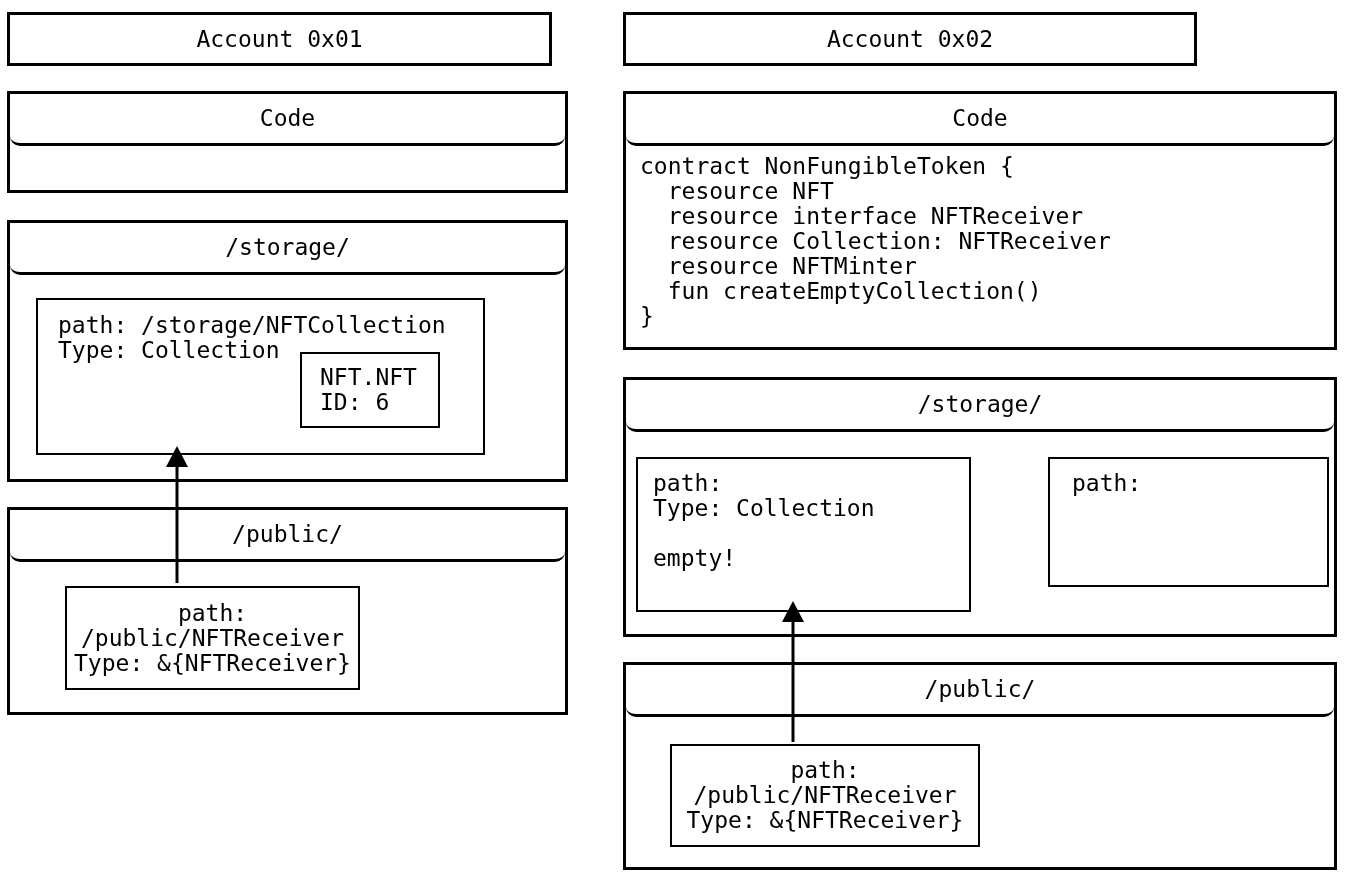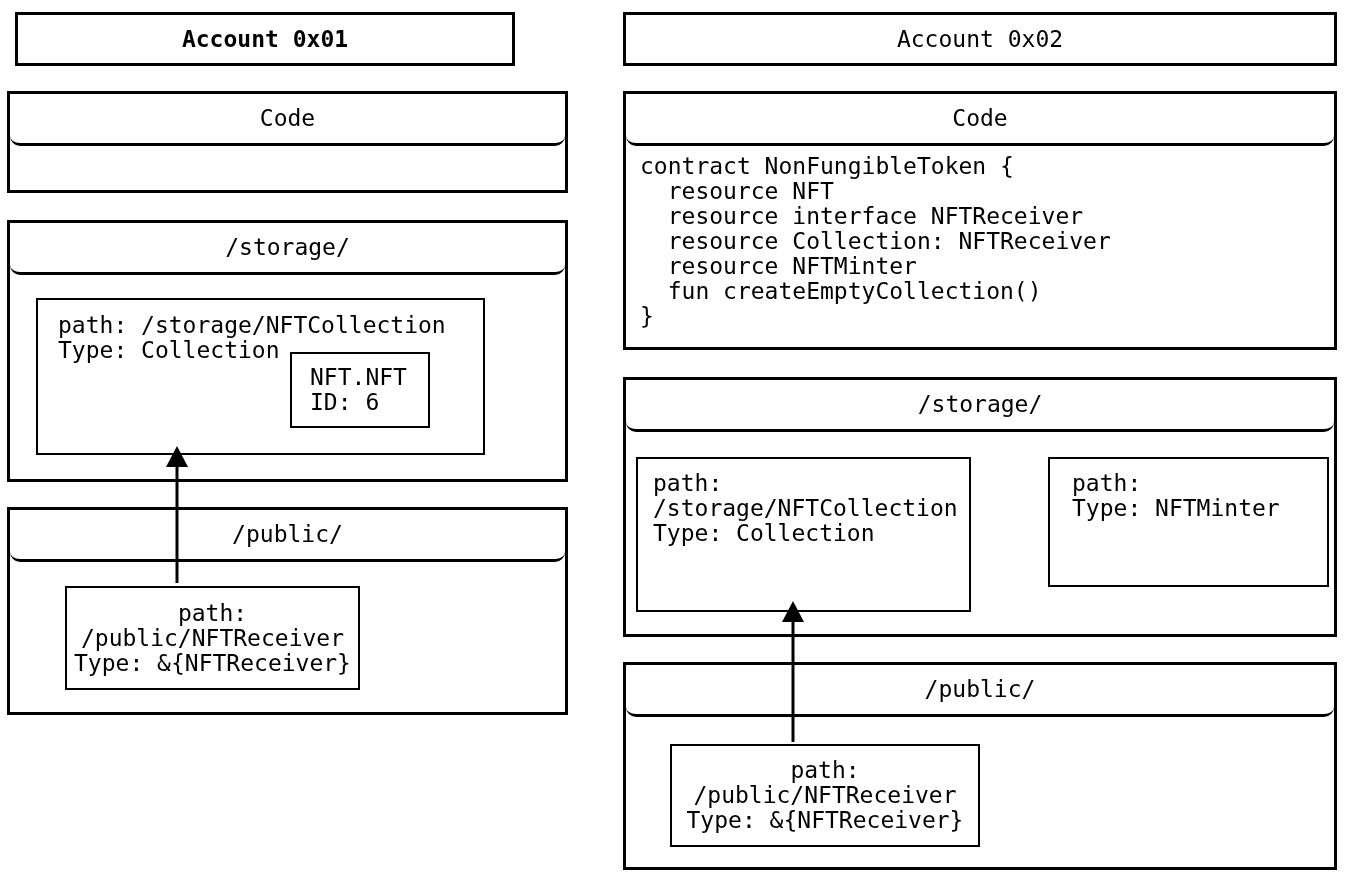--- a/index.html
+++ b/index.html
@@ -68,61 +68,61 @@
     top: 0; left: 0;
     width: 1346px; height: 886px;
     pointer-events: none;
   }
 </style>
 </head>
 <body>
 
 <div class="canvas">
 
-  <div class="box titlebox" style="left:15px; top:12px; width:500px; height:54px;font-weight:bold;">
+  <div class="box titlebox" style="left:7px; top:12px; width:545px; height:54px;">
     <span>Account 0x01</span>
   </div>
 
   <div class="box" style="left:7px; top:91px; width:561px; height:102px;">
     <div class="section-header">
       <span>Code</span>
     </div>
     <div class="section-body" style="height:44px;"></div>
   </div>
 
   <div class="box" style="left:7px; top:220px; width:561px; height:262px;">
     <div class="section-header">
       <span>/storage/</span>
     </div>
     <div class="section-body" style="height:204px;">
       <div class="inner-box lines-left" style="left:26px; top:23px; width:449px; height:157px; padding:13px 0 0 20px;">
         <div class="line">path: /storage/NFTCollection</div>
         <div class="line">Type: Collection</div>
-        <div class="inner-box left-flex" style="left:252px; top:52px; width:140px; height:76px; padding-left:18px;">
+        <div class="inner-box left-flex" style="left:262px; top:52px; width:140px; height:76px; padding-left:18px;">
           <div class="line">NFT.NFT</div>
           <div class="line">ID: 6</div>
         </div>
       </div>
     </div>
   </div>
 
   <div class="box" style="left:7px; top:507px; width:561px; height:208px;">
     <div class="section-header">
       <span>/public/</span>
     </div>
     <div class="section-body" style="height:150px;">
       <div class="inner-box center-flex" style="left:55px; top:24px; width:295px; height:104px;">
         <div class="line">path:</div>
         <div class="line">/public/NFTReceiver</div>
         <div class="line">Type: &amp;{NFTReceiver}</div>
       </div>
     </div>
   </div>
 
-  <div class="box titlebox" style="left:623px; top:12px; width:714px; height:54px;">
+  <div class="box titlebox" style="left:623px; top:12px; width:574px; height:54px;">
     <span>Account 0x02</span>
   </div>
 
   <div class="box" style="left:623px; top:91px; width:714px; height:259px;">
     <div class="section-header">
       <span>Code</span>
     </div>
     <div class="section-body" style="height:250px;">
       <pre class="code">contract NonFungibleToken {
   resource NFT
@@ -134,27 +134,26 @@
     </div>
   </div>
 
   <div class="box" style="left:623px; top:377px; width:714px; height:260px;">
     <div class="section-header">
       <span>/storage/</span>
     </div>
     <div class="section-body" style="height:202px;">
       <div class="inner-box lines-left" style="left:10px; top:25px; width:335px; height:155px; padding:12px 0 0 15px;">
         <div class="line">path:</div>
-        <div class="line">/storage/NFTCollection</div>
         <div class="line">Type: Collection</div>
         <div class="line"></div>
+        <div class="line">empty!</div>
       </div>
       <div class="inner-box lines-left" style="left:422px; top:25px; width:281px; height:130px; padding:12px 0 0 22px;">
         <div class="line">path:</div>
-        <div class="line">Type: NFTMinter</div>
       </div>
     </div>
   </div>
 
   <div class="box" style="left:623px; top:662px; width:714px; height:208px;">
     <div class="section-header">
       <span>/public/</span>
     </div>
     <div class="section-body" style="height:150px;">
       <div class="inner-box center-flex" style="left:44px; top:27px; width:310px; height:103px;">

